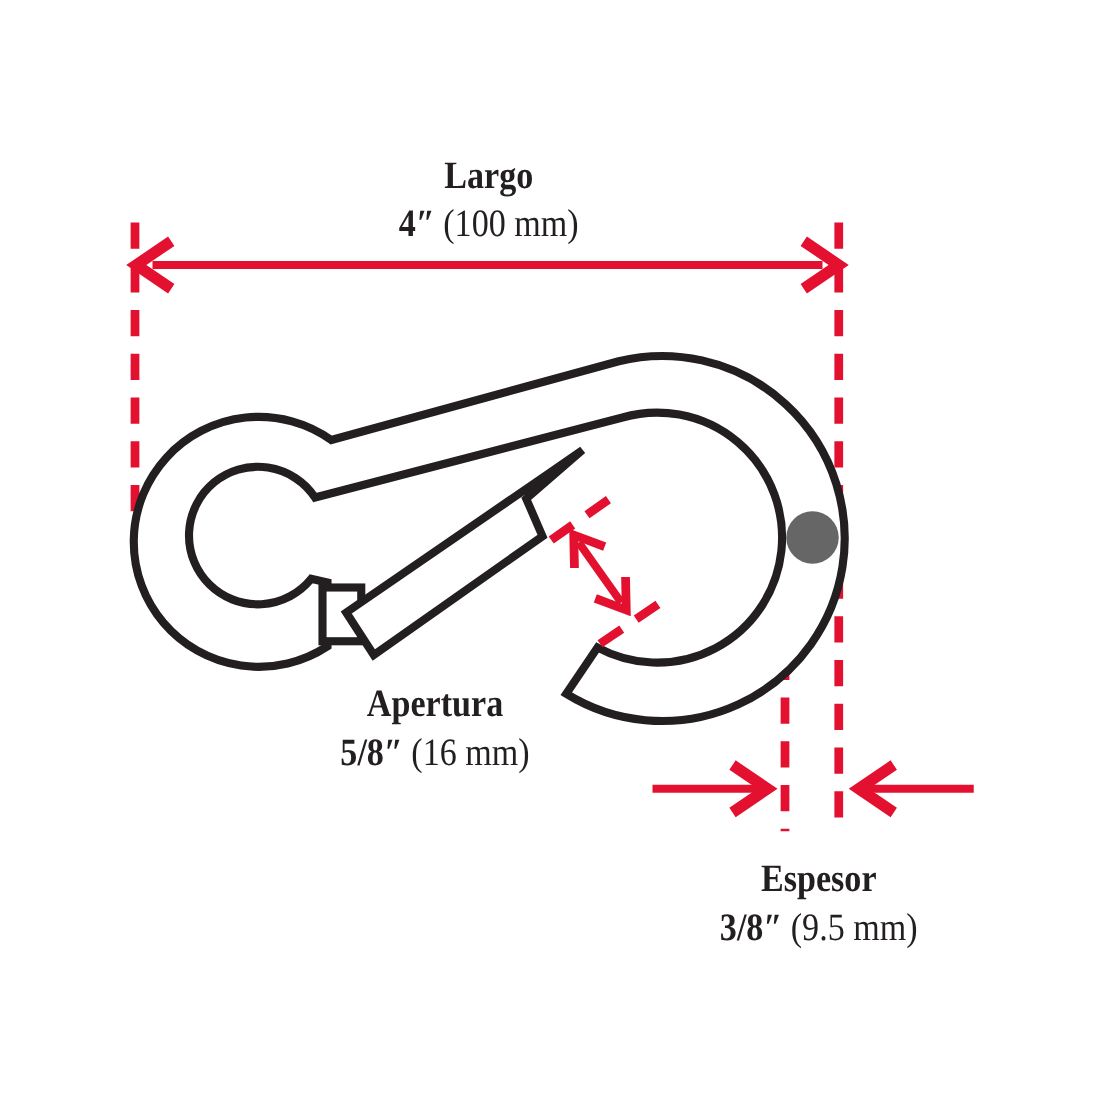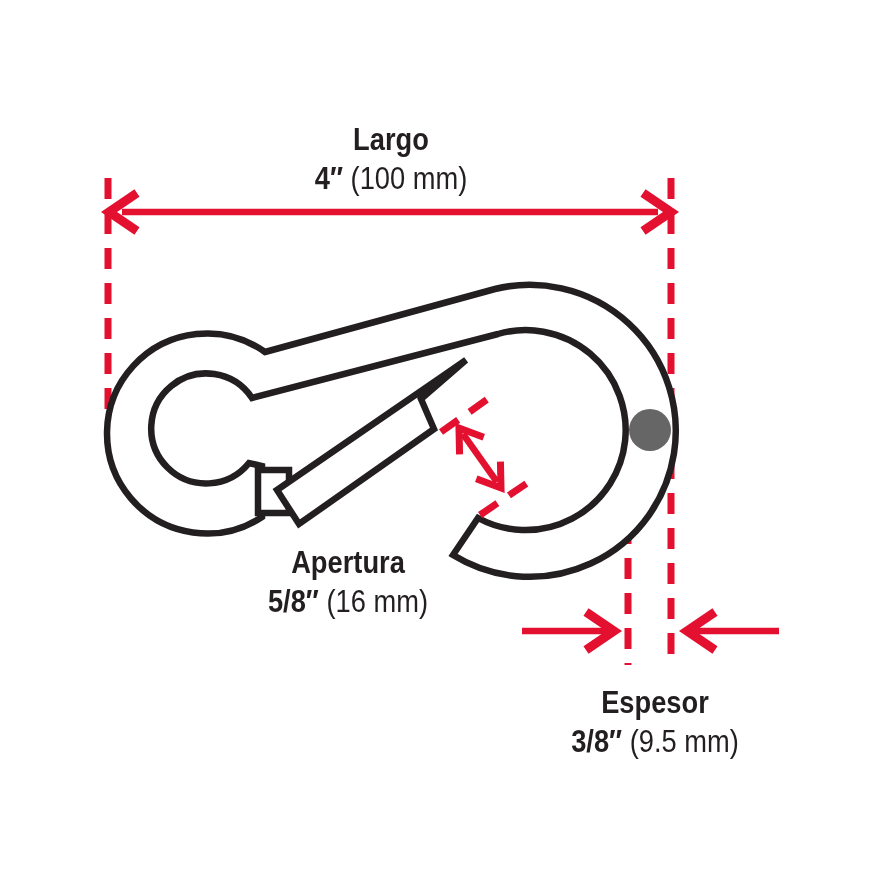--- a/index.html
+++ b/index.html
@@ -9,21 +9,21 @@
     --background: #ffffff;
   }
   * { margin: 0; padding: 0; box-sizing: border-box; }
   html, body { background: var(--background); }
   .canvas {
     position: relative;
     width: 885px;
     height: 885px;
     background: var(--background);
     overflow: hidden;
-    font-family: Liberation Sans, sans-serif;
+    font-family: Liberation Serif, serif;
   }
   svg.diagram-svg { position: absolute; left: 0; top: 0; }
 
   
   .ink       { fill: #ffffff; stroke: var(--ink-black); stroke-width: 6.5px; stroke-linejoin: miter; }
   .gray-fill { fill: var(--steel-gray); stroke: none; }
   .red-dash  { fill: none; stroke: var(--accent-red); stroke-width: 7px; stroke-dasharray: 21 14; }
   .red-shaft { fill: none; stroke: var(--accent-red); stroke-width: 6.5px; }
   .red-head  { fill: none; stroke: var(--accent-red); stroke-width: 9px; stroke-linejoin: miter; stroke-linecap: butt; }
 

